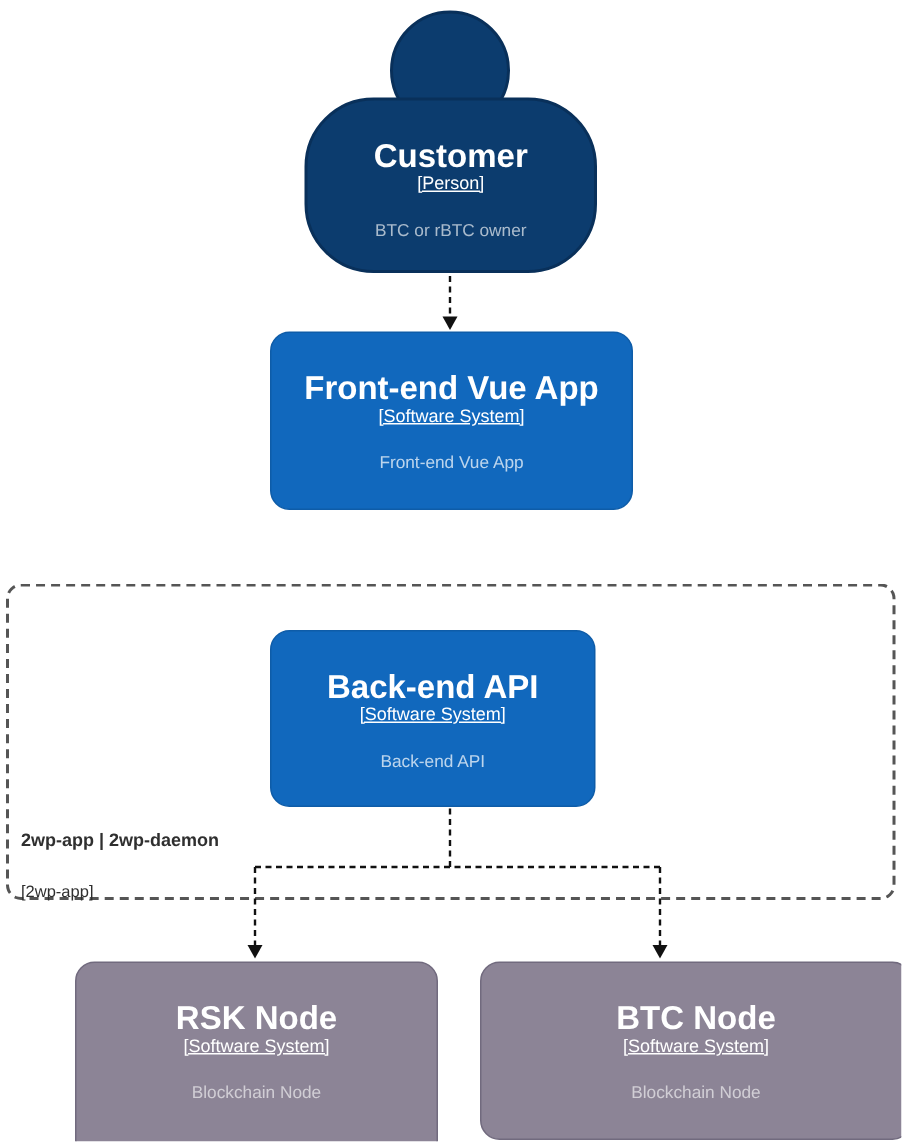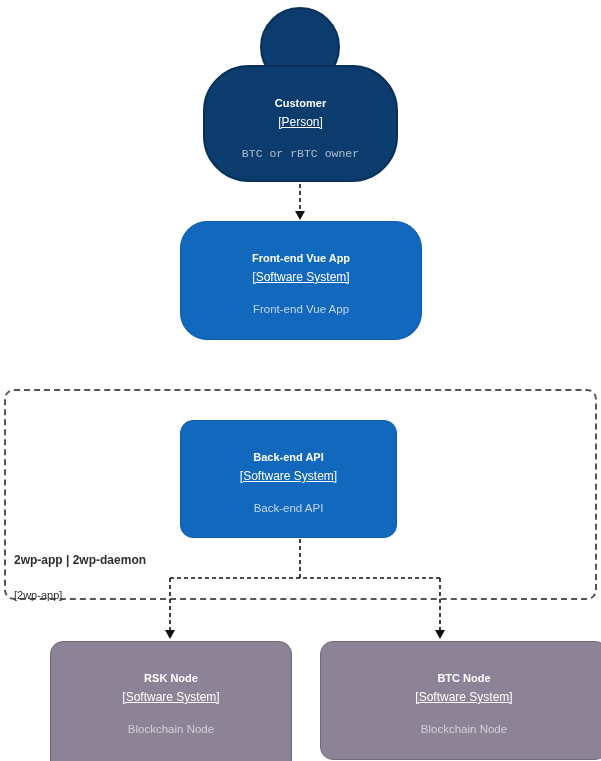--- a/index.html
+++ b/index.html
@@ -22,21 +22,21 @@
     overflow:hidden;
   }
   .node{
     position:absolute;
     box-sizing:border-box;
     color:#ffffff;
     text-align:center;
   }
   .node .pad{padding-top:27px;}
   .node .title{
-    font-size:11px;
+    font-size:22px;
     font-weight:bold;
     line-height:19px;
   }
   .node .type{
     font-size:12px;
     line-height:15px;
     margin-top:2px;
     text-decoration:underline;
   }
   .node .desc{
@@ -67,21 +67,21 @@
     border:2px solid var(--person-border);
     box-sizing:border-box;
   }
   .person-body{
     left:203px;top:65px;
     width:195px;height:117px;
     background:var(--person-fill);
     border:2px solid var(--person-border);
     border-radius:46px;
   }
-  .person-body .desc{color:rgba(255,255,255,0.65);font-family:Liberation Mono, monospace;}
+  .person-body .desc{color:rgba(255,255,255,0.65);}
 
   
   .boundary{
     position:absolute;
     left:4px;top:389px;
     width:593px;height:211px;
     box-sizing:border-box;
     border:2px dashed var(--boundary-border);
     border-radius:10px;
   }
@@ -116,21 +116,21 @@
 
   <div class="person-head"></div>
   <div class="node person-body">
     <div class="pad">
       <div class="title">Customer</div>
       <div class="type">[Person]</div>
       <div class="desc">BTC or rBTC owner</div>
     </div>
   </div>
 
-  <div class="node system-box" style="left:180px;top:221px;width:242px;height:119px;border-radius:27px;">
+  <div class="node system-box" style="left:180px;top:221px;width:242px;height:119px;">
     <div class="pad">
       <div class="title">Front-end Vue App</div>
       <div class="type">[Software System]</div>
       <div class="desc">Front-end Vue App</div>
     </div>
   </div>
 
   <div class="boundary">
     <div class="boundary-label">
       <div class="b-title">2wp-app | 2wp-daemon</div>

